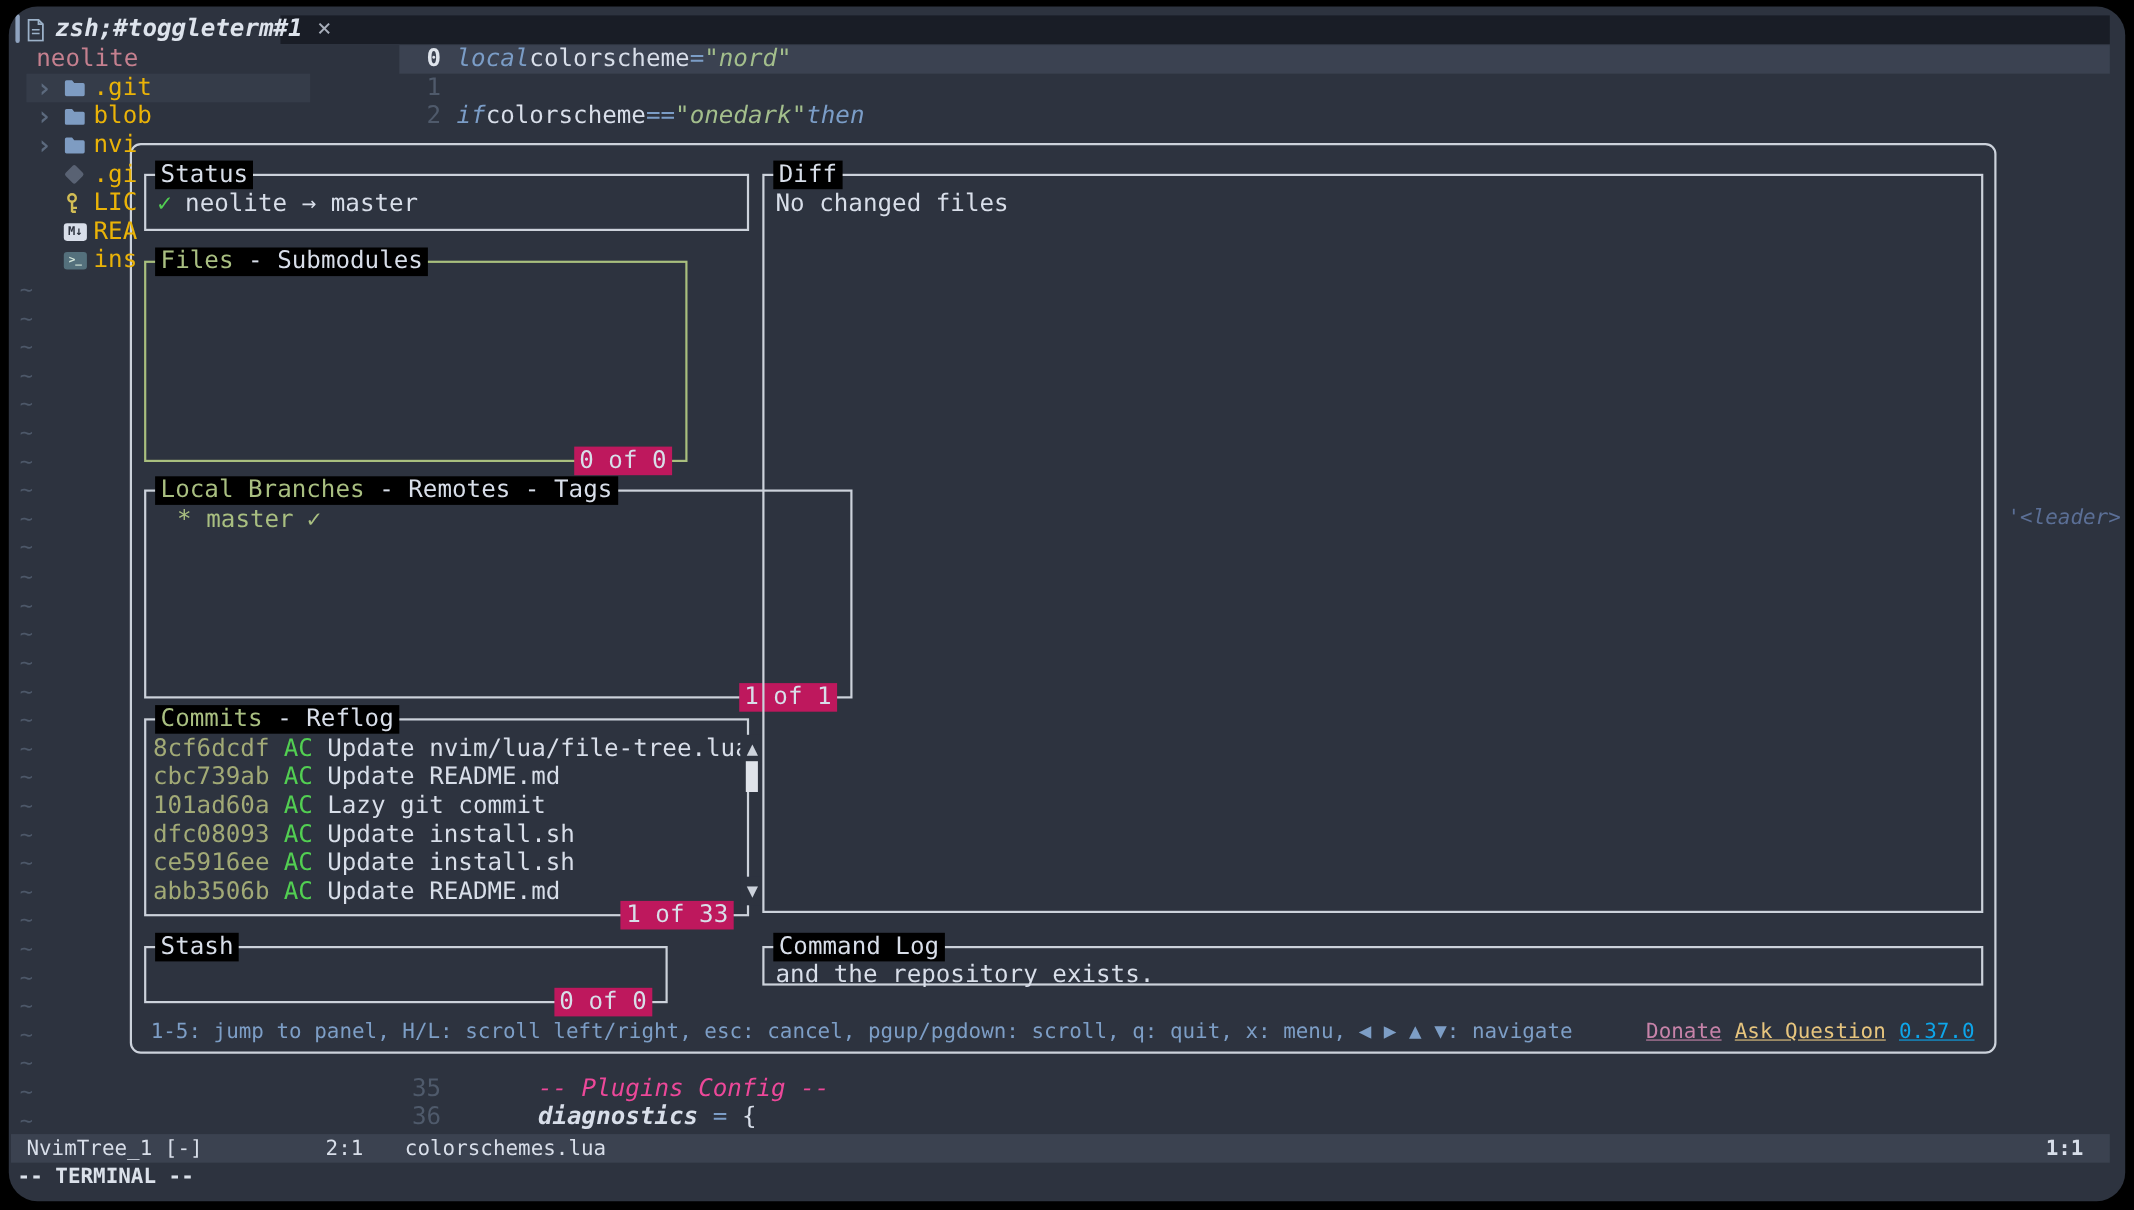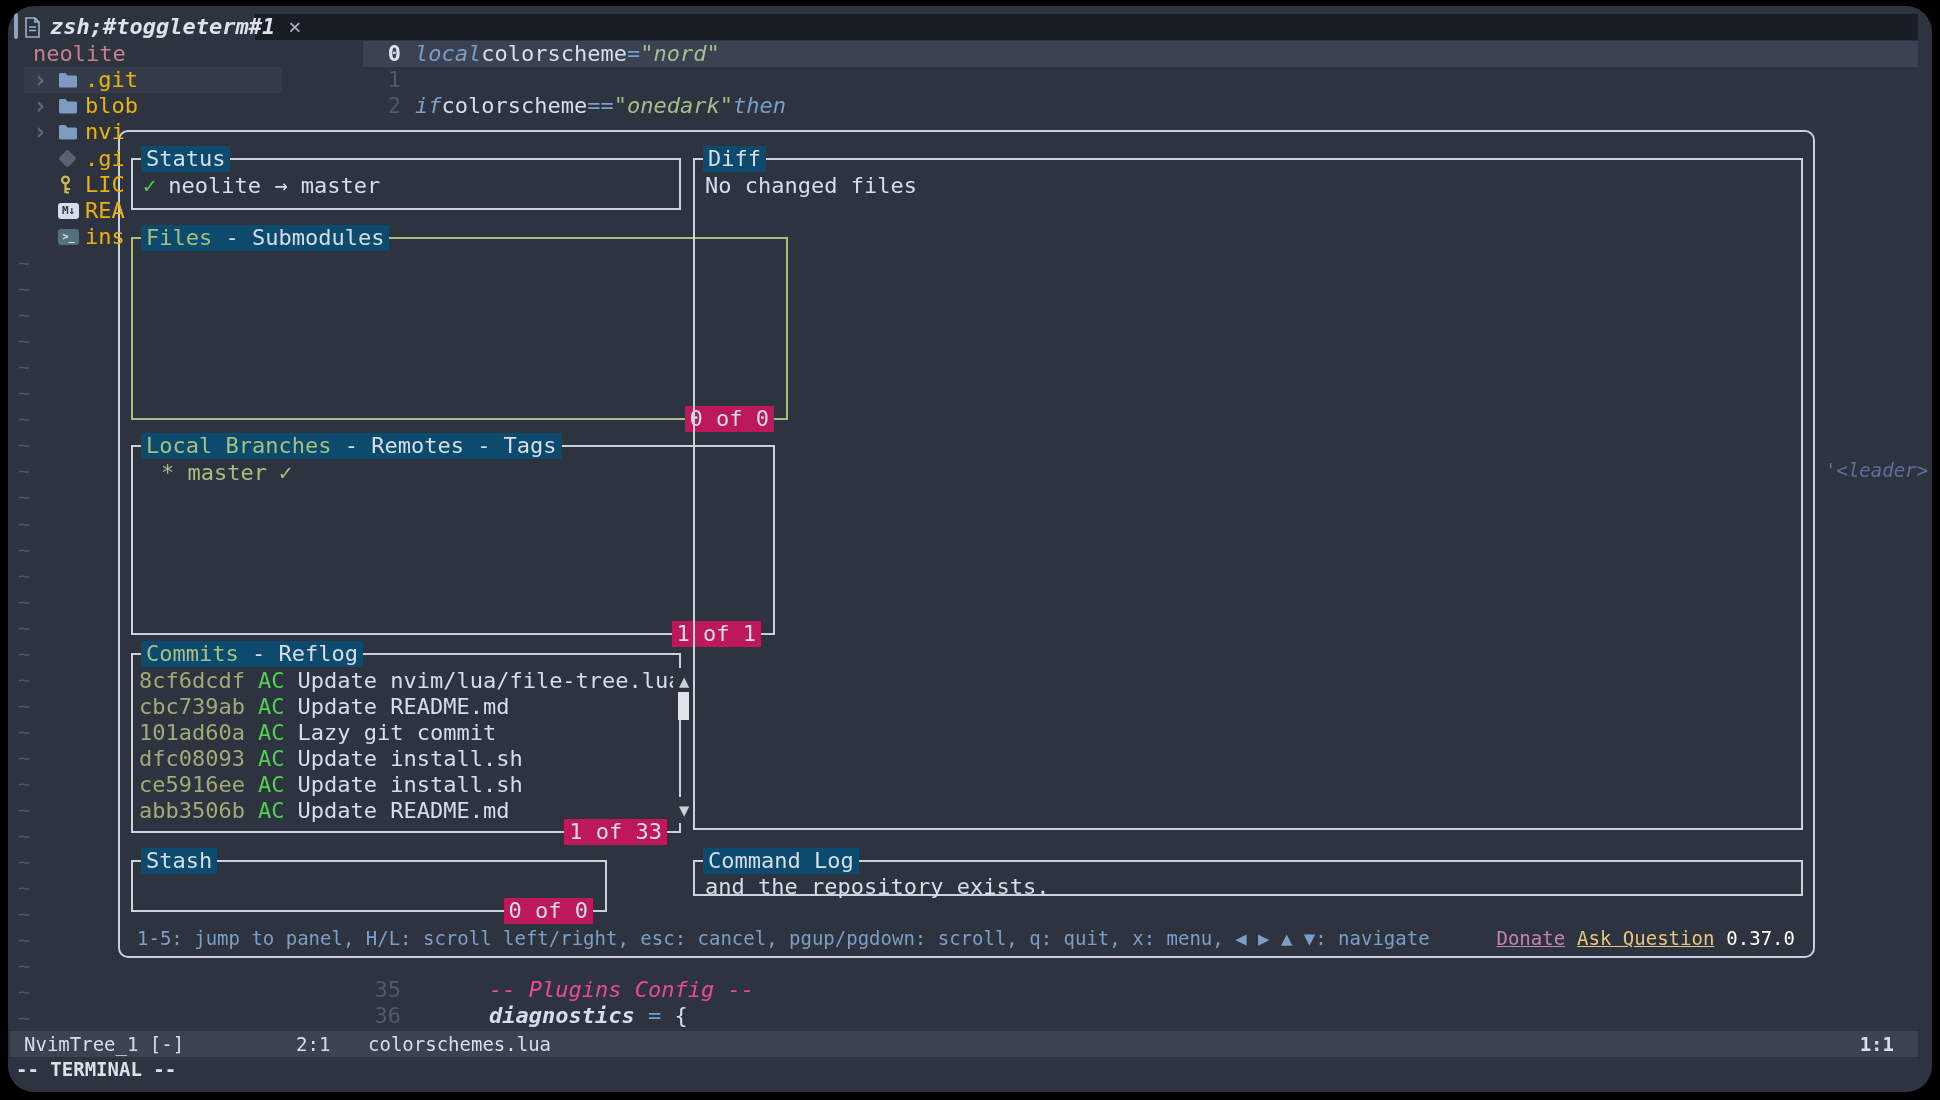--- a/index.html
+++ b/index.html
@@ -43,27 +43,27 @@
   .tok-str { color:#a3be8c; font-style:italic; }
   .tok-comment { color:#ec4899; font-style:italic; }
   .tok-varbi { color:#d8dee9; font-weight:bold; font-style:italic; }
   .leader-hint { position:absolute; left:1817px; top:451px; color:#5b6f96; font-style:italic; font-size:19px; }
 
   
   #float { position:absolute; left:110px; top:124px; width:1697px; height:828px;
            background:#2d333f; border:2px solid #ccd2db; border-radius:10px; }
   .panel { position:absolute; border:2px solid #ccd2db; }
   .panel.active { border-color:#a9bf7e; }
-  .ptitle { position:absolute; top:-14px; left:8px; background:#0c4a6e; padding:0 5px; white-space:pre; color:#d8dee9; }
+  .ptitle { position:absolute; top:-14px; left:8px; background:#000000; padding:0 5px; white-space:pre; color:#d8dee9; }
   .ptab { color:#a9bf81; }
   .pcounter { position:absolute; bottom:-14px; right:12px; background:#be185d; padding:0 5px; color:#d8dee9; }
   .bright-green { color:#52cf52; }
 
   #p-status  { left:11px; top:26px; width:550px; height:52px; }
-  #p-files   { left:11px; top:105px; width:657px; height:183px; }
+  #p-files   { left:11px; top:105px; width:494px; height:183px; }
   #p-branch  { left:11px; top:313px; width:644px; height:190px; }
   #p-commits { left:11px; top:521px; width:550px; height:180px; }
   #p-stash   { left:11px; top:728px; width:476px; height:52px; }
   #p-diff    { left:573px; top:26px; width:1110px; height:672px; }
   #p-cmdlog  { left:573px; top:728px; width:1110px; height:36px; }
 
   .pcontent { padding:13px 0 0 10px; display:flex; gap:12px; }
   #p-branch .pcontent { padding-left:28px; gap:12px; color:#a9bf81; }
   #commit-rows { padding:13px 0 0 6px; }
   .commit-row { height:26px; display:flex; gap:13px; white-space:pre; }
@@ -71,21 +71,21 @@
   .c-msg { color:#d8dee9; }
   .sb-arrow { position:absolute; left:540px; width:22px; text-align:center; background:#2d333f; color:#ccd2db; font-size:17px; height:26px; line-height:26px; }
   .sb-thumb { position:absolute; left:545px; top:37px; width:11px; height:28px; background:#dfe3ea; }
 
   #keybar { position:absolute; left:17px; right:18px; top:793px; height:26px; display:flex; justify-content:space-between;
             font-size:19px; align-items:center; }
   #keybar .hints { color:#7d9ec6; white-space:pre; }
   #keybar .links { display:flex; gap:12px; white-space:pre; }
   .donate { color:#c783a9; text-decoration:underline; }
   .ask { color:#e7c57e; text-decoration:underline; }
-  .version { color:#ffffff; }
+  .version { color:#0ea5e9;text-decoration:underline; }
 
   
   #statusline { position:absolute; left:2px; top:1025px; width:1908px; height:26px; background:#3b4250;
                 font-size:19px; display:flex; align-items:center; }
   #statusline .sl-buffer { position:absolute; left:14px; }
   #statusline .sl-pos { position:absolute; left:286px; }
   #statusline .sl-file { position:absolute; left:358px; }
   #statusline .sl-cursor { position:absolute; right:24px; font-weight:bold; }
   #modeline { position:absolute; left:8px; top:1050px; height:26px; font-size:19px; font-weight:bold; color:#dbe1ea; }
 

